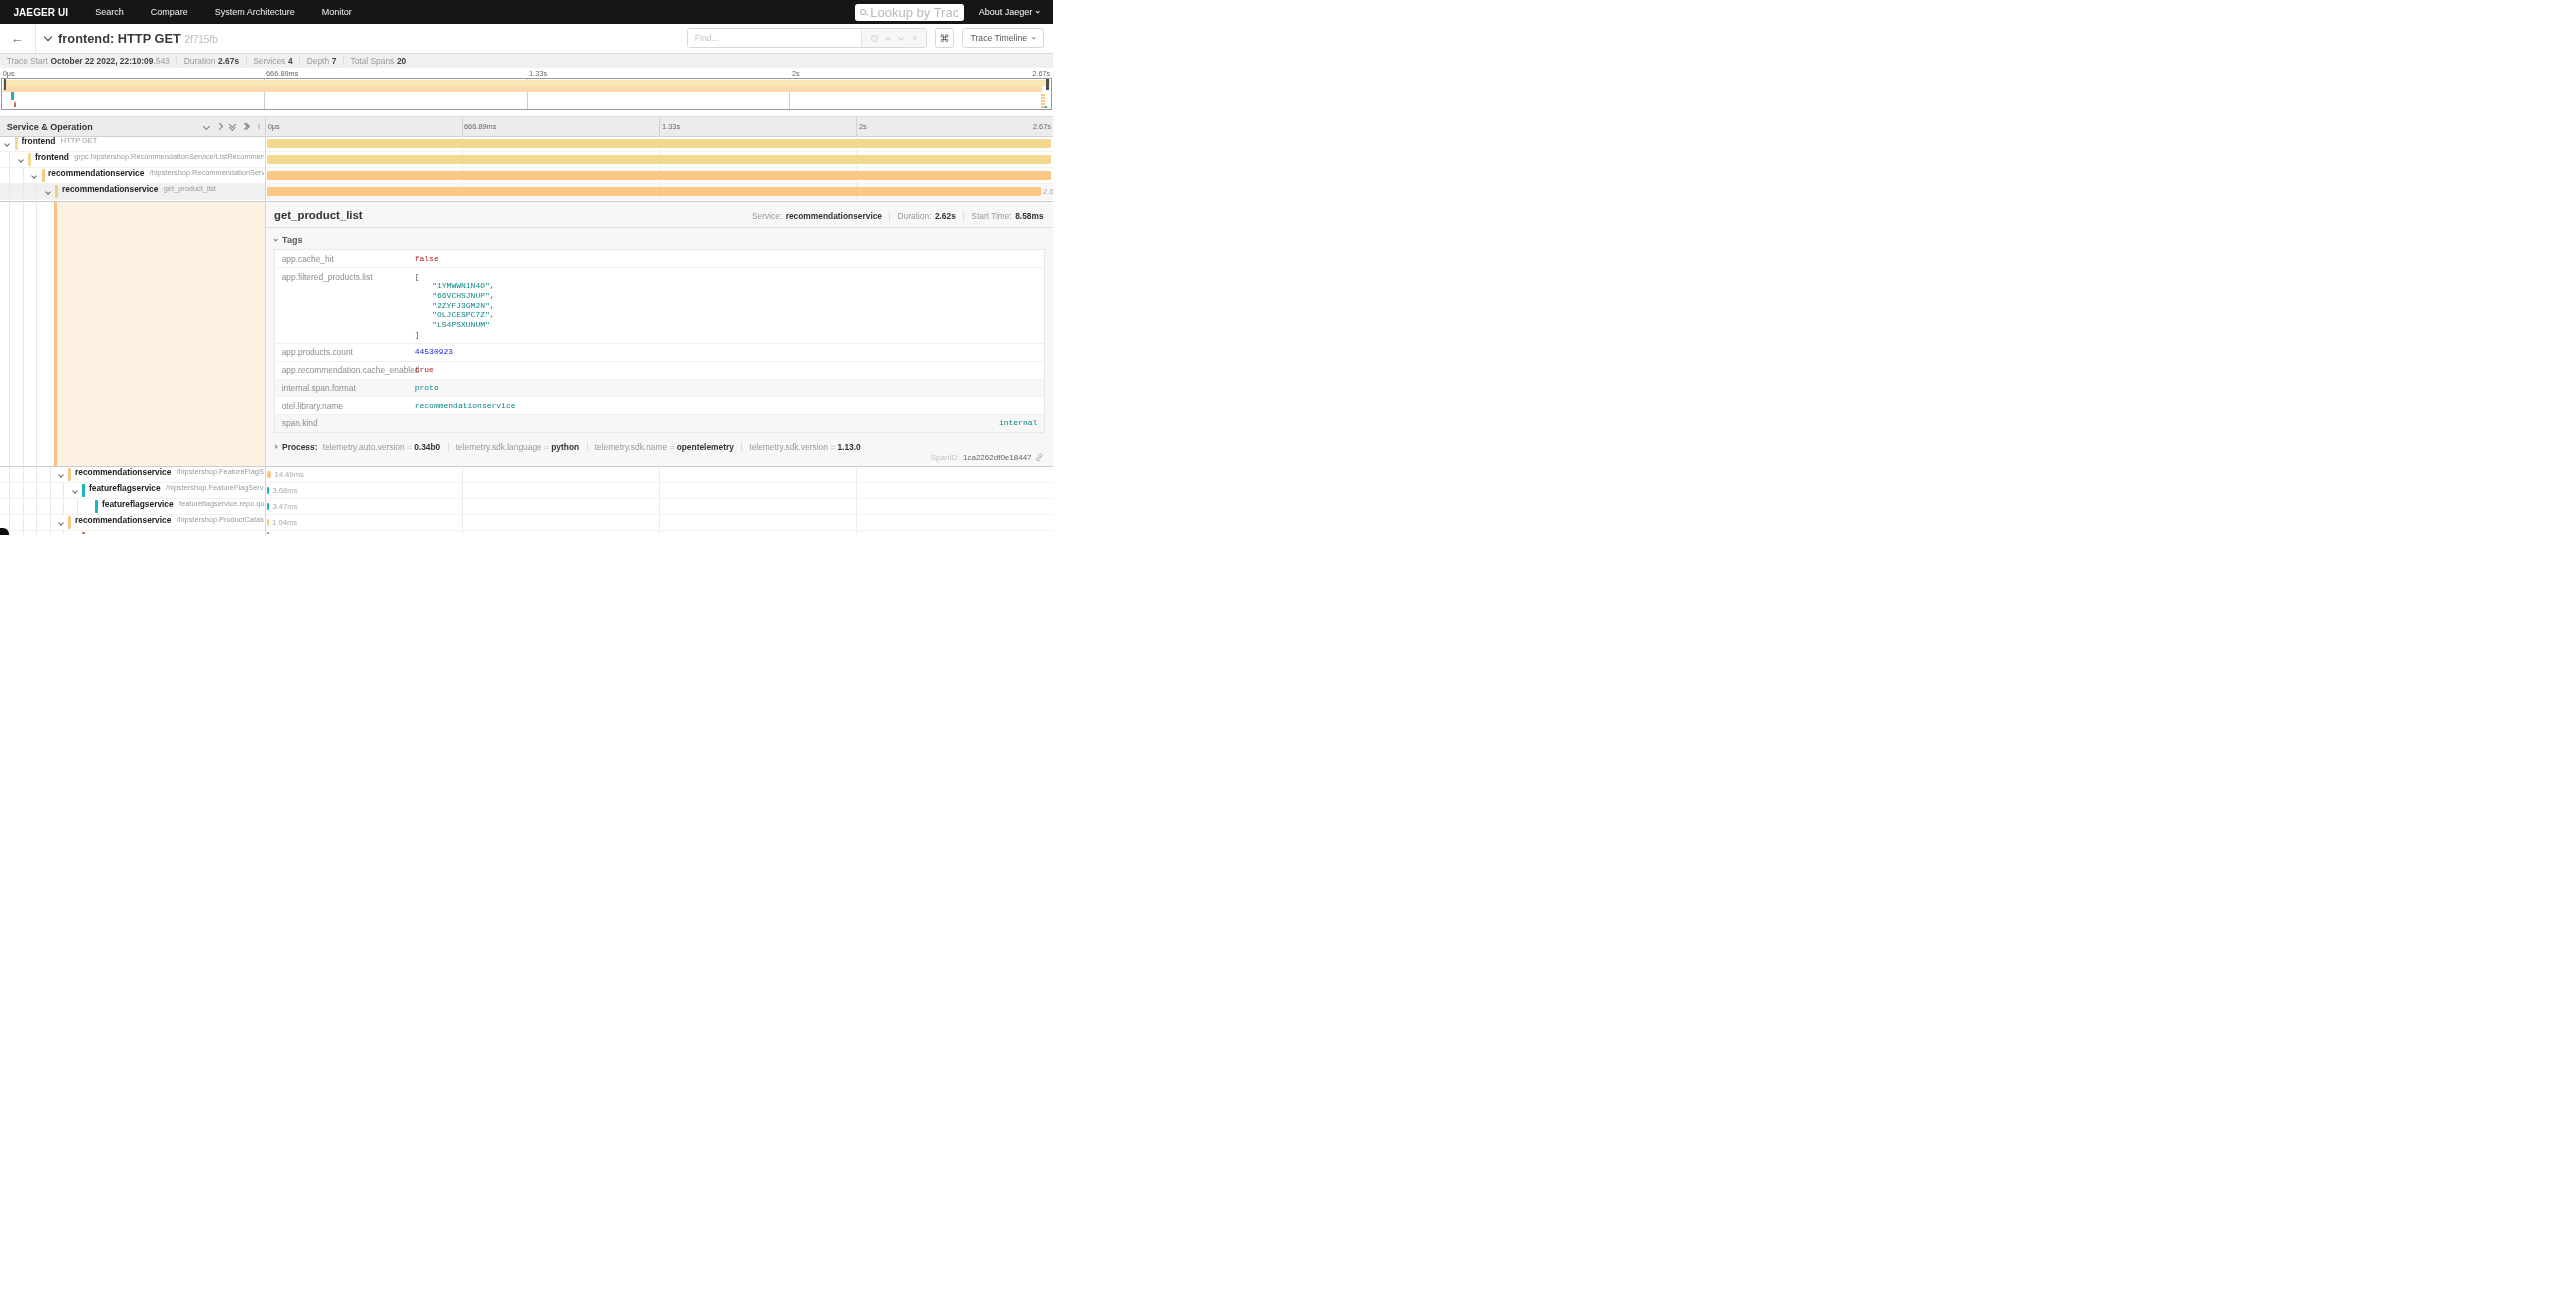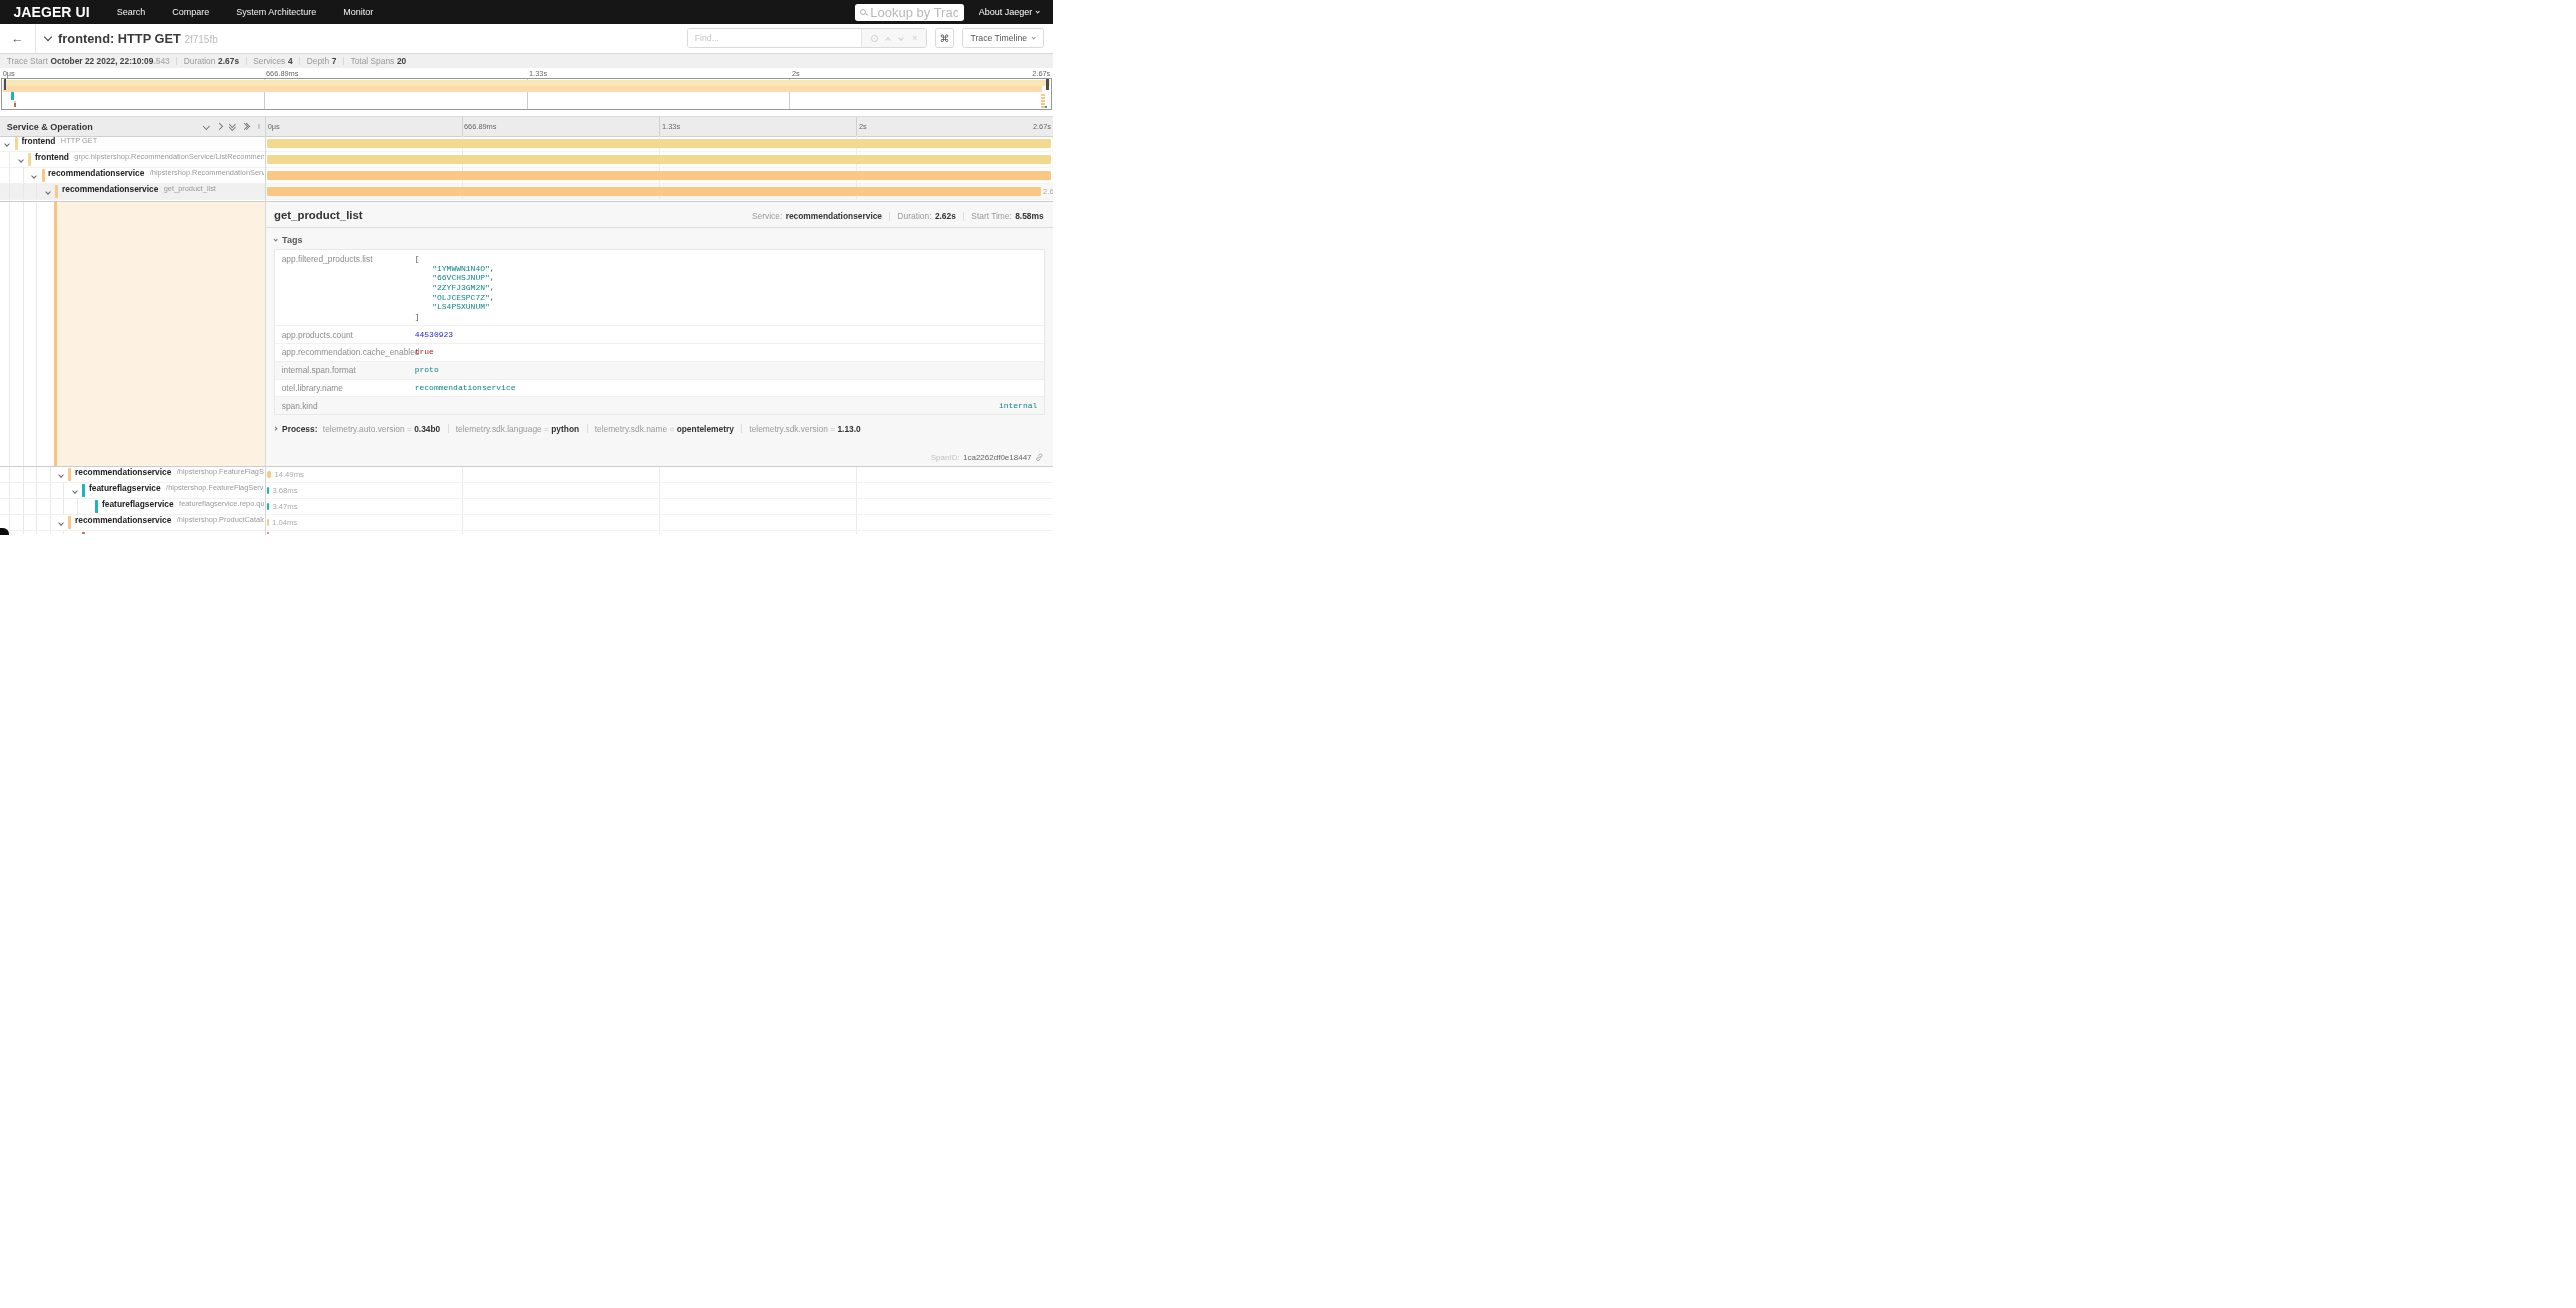--- a/index.html
+++ b/index.html
@@ -3,21 +3,21 @@
 <meta charset="utf-8">
 <style>
   * { margin:0; padding:0; box-sizing:border-box; }
   html,body { background:#fff; }
   body { width:1053px; height:535px; position:relative; overflow:hidden;
          font-family:"Liberation Sans", sans-serif; color:#333; }
 
   
   .nav { position:absolute; top:0; left:0; right:0; height:24px; background:#161616;
          display:flex; align-items:center; color:#fff; z-index:30; }
-  .brand { margin-left:13.4px; font-size:14px; font-weight:700; letter-spacing:0.1px; }
+  .brand { margin-left:13.4px; font-size:10px; font-weight:700; letter-spacing:0.1px; }
   .nav-item { margin-left:27px; font-size:9px; color:#f3f3f3; cursor:pointer; }
   .nav-right { margin-left:auto; display:flex; align-items:center; }
   .lookup { width:109px; height:17px; background:#fff; border-radius:2.7px; display:flex;
             align-items:center; padding:0 5.4px; gap:4px; }
   .lookup input { border:none; outline:none; width:100%; font-size:13px; color:#444;
                   font-family:"Liberation Sans",sans-serif; }
   .lookup input::placeholder { color:#b9b9b9; }
   .mag { width:6px; height:6px; border:1px solid #b0b0b0; border-radius:50%; position:relative; flex:none;}
   .mag::after { content:""; position:absolute; width:3.4px; height:1px; background:#b0b0b0;
                 bottom:-1.3px; right:-2.7px; transform:rotate(45deg); }
@@ -373,20 +373,24 @@
           <b>8.58ms</b>
       </span>
     </div>
     <div class="d-hr"></div>
     <div class="d-accordion">
       <span class="chev small" style="border-color:#777"></span>
       <span class="d-acc-label">Tags</span>
     </div>
     <div class="d-table" id="tags-table">
         <div class="tag-row">
+          <div class="tag-key">app.cache_hit</div>
+          <div class="tag-val"><span class="v-bool">false</span></div>
+        </div>
+        <div class="tag-row">
           <div class="tag-key">app.filtered_products.list</div>
           <div class="tag-val">
             <div class="jline"><span class="v-dim">[</span></div>
             <div class="jline ind"><span class="v-str">"1YMWWN1N4O"</span><span class="v-dim">,</span></div>
             <div class="jline ind"><span class="v-str">"66VCHSJNUP"</span><span class="v-dim">,</span></div>
             <div class="jline ind"><span class="v-str">"2ZYFJ3GM2N"</span><span class="v-dim">,</span></div>
             <div class="jline ind"><span class="v-str">"OLJCESPC7Z"</span><span class="v-dim">,</span></div>
             <div class="jline ind"><span class="v-str">"LS4PSXUNUM"</span></div>
             <div class="jline"><span class="v-dim">]</span></div>
           </div>

